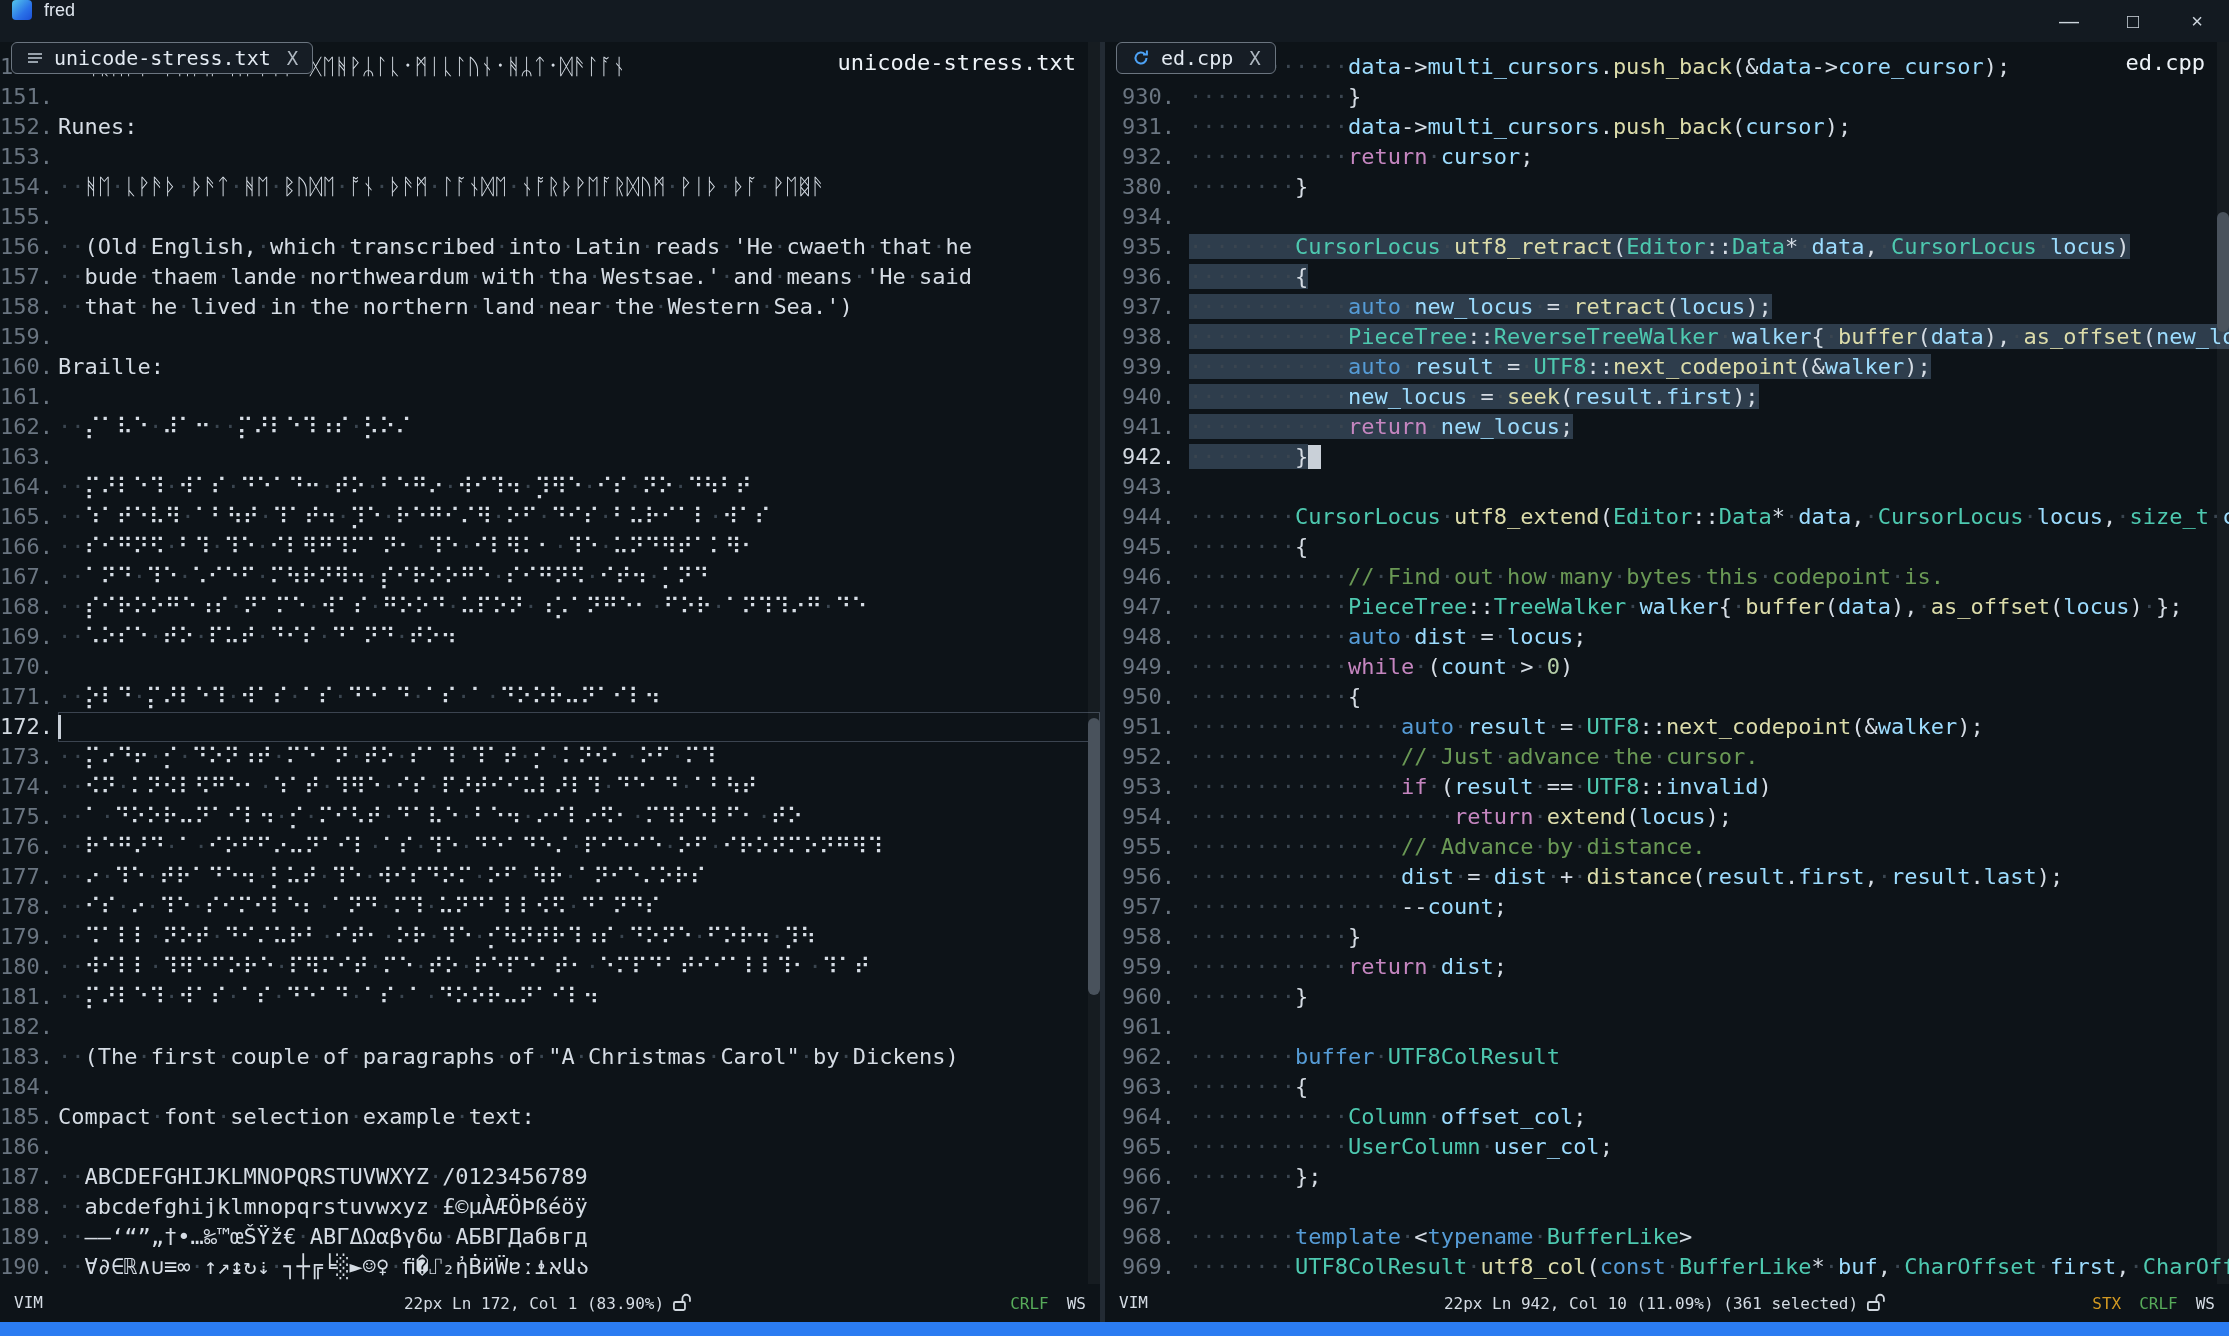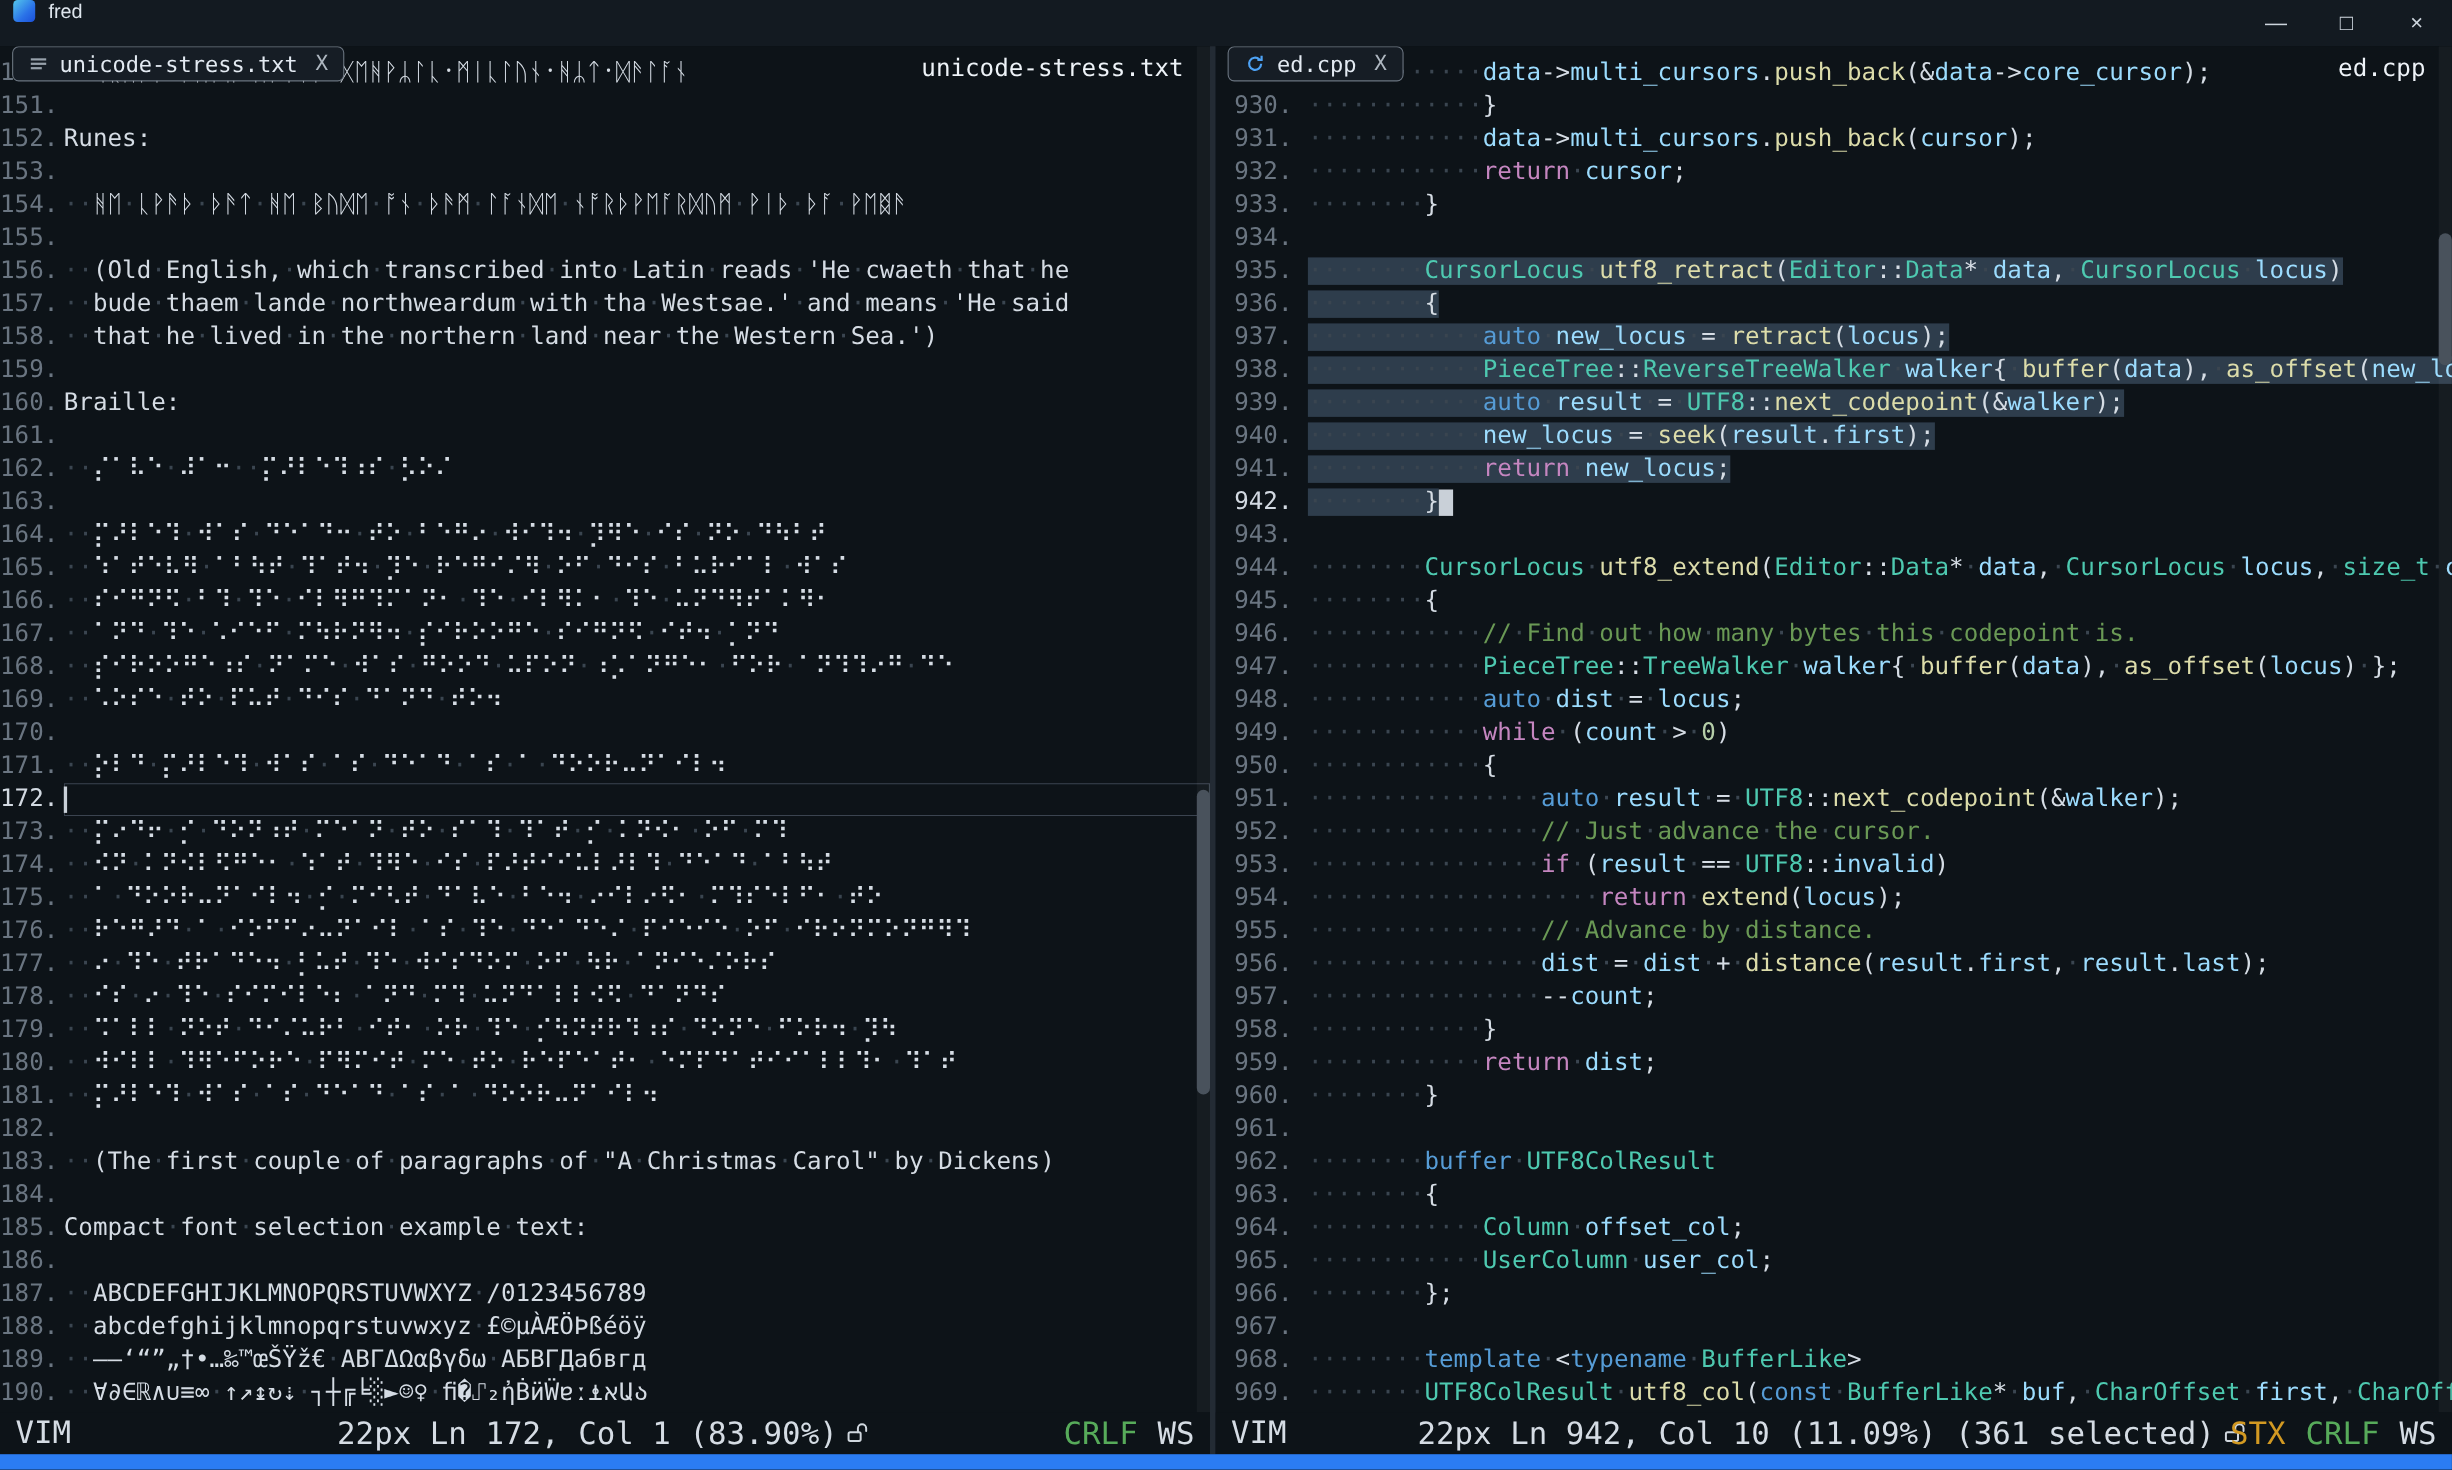--- a/index.html
+++ b/index.html
@@ -58,21 +58,21 @@
   .tabicon { flex:0 0 auto; }
   .overlayname { position:absolute; top:8px; right:24px; z-index:5; color:#eef3f8; font-size:22px; }
 
   
   .vscroll { position:absolute; top:0; right:0; bottom:38px; width:12px; z-index:6;
     background:rgba(255,255,255,0.04); }
   .vscroll .thumb { position:absolute; left:0; width:12px; border-radius:6px; background:#49525c; }
 
   
   .status { position:absolute; left:0; right:0; bottom:0; height:38px; z-index:7;
-    background:var(--bg,#0d1318); font-size:28px; color:var(--text,#d5dce4); }
+    background:var(--bg,#0d1318); font-size:16px; color:var(--text,#d5dce4); }
   .mode { position:absolute; left:14px; top:0; line-height:38px; }
   .statmid { position:absolute; left:50%; transform:translateX(-50%); top:0; height:38px;
     display:flex; align-items:center; gap:8px; white-space:nowrap; }
   .statright { position:absolute; right:14px; top:0; height:38px;
     display:flex; align-items:center; gap:18px; }
   .enc { color:var(--status_yellow,#d29922);margin-left:40px; }
   .eol { color:var(--status_green,#57ab5a); }
   .wsflag { color:var(--text,#d5dce4); }
 
   .accent { position:absolute; left:0; bottom:0; width:2229px; height:14px;
@@ -169,21 +169,21 @@
       </div>
     </div>
   </div>
 
   <div class="pane pane-right">
     <div class="rows">
         <div class="row"><span class="ln">929.</span><span class="code-area"><span class="content"><span class="ws">············</span><span class="tk-v">data</span><span class="tk-p">-&gt;</span><span class="tk-v">multi_cursors</span><span class="tk-p">.</span><span class="tk-f">push_back</span><span class="tk-p">(&amp;</span><span class="tk-v">data</span><span class="tk-p">-&gt;</span><span class="tk-v">core_cursor</span><span class="tk-p">);</span></span></span></div>
         <div class="row"><span class="ln">930.</span><span class="code-area"><span class="content"><span class="ws">············</span><span class="tk-p">}</span></span></span></div>
         <div class="row"><span class="ln">931.</span><span class="code-area"><span class="content"><span class="ws">············</span><span class="tk-v">data</span><span class="tk-p">-&gt;</span><span class="tk-v">multi_cursors</span><span class="tk-p">.</span><span class="tk-f">push_back</span><span class="tk-p">(</span><span class="tk-v">cursor</span><span class="tk-p">);</span></span></span></div>
         <div class="row"><span class="ln">932.</span><span class="code-area"><span class="content"><span class="ws">············</span><span class="tk-c">return</span><span class="ws">·</span><span class="tk-v">cursor</span><span class="tk-p">;</span></span></span></div>
-        <div class="row"><span class="ln">933.</span><span class="code-area"><span class="content"><span class="ws">········</span><span class="tk-p">}</span></span></span></div>
+        <div class="row"><span class="ln">380.</span><span class="code-area"><span class="content"><span class="ws">········</span><span class="tk-p">}</span></span></span></div>
         <div class="row"><span class="ln">934.</span><span class="code-area"><span class="content"></span></span></div>
         <div class="row"><span class="ln">935.</span><span class="code-area"><span class="content sel"><span class="ws">········</span><span class="tk-t">CursorLocus</span><span class="ws">·</span><span class="tk-f">utf8_retract</span><span class="tk-p">(</span><span class="tk-t">Editor</span><span class="tk-p">::</span><span class="tk-t">Data</span><span class="tk-p">*</span><span class="ws">·</span><span class="tk-v">data</span><span class="tk-p">,</span><span class="ws">·</span><span class="tk-t">CursorLocus</span><span class="ws">·</span><span class="tk-v">locus</span><span class="tk-p">)</span></span></span></div>
         <div class="row"><span class="ln">936.</span><span class="code-area"><span class="content sel"><span class="ws">········</span><span class="tk-p">{</span></span></span></div>
         <div class="row"><span class="ln">937.</span><span class="code-area"><span class="content sel"><span class="ws">············</span><span class="tk-k">auto</span><span class="ws">·</span><span class="tk-v">new_locus</span><span class="ws">·</span><span class="tk-p">=</span><span class="ws">·</span><span class="tk-f">retract</span><span class="tk-p">(</span><span class="tk-v">locus</span><span class="tk-p">);</span></span></span></div>
         <div class="row"><span class="ln">938.</span><span class="code-area"><span class="content sel"><span class="ws">············</span><span class="tk-t">PieceTree</span><span class="tk-p">::</span><span class="tk-t">ReverseTreeWalker</span><span class="ws">·</span><span class="tk-v">walker</span><span class="tk-p">{</span><span class="ws">·</span><span class="tk-f">buffer</span><span class="tk-p">(</span><span class="tk-v">data</span><span class="tk-p">),</span><span class="ws">·</span><span class="tk-f">as_offset</span><span class="tk-p">(</span><span class="tk-v">new_locus</span></span></span></div>
         <div class="row"><span class="ln">939.</span><span class="code-area"><span class="content sel"><span class="ws">············</span><span class="tk-k">auto</span><span class="ws">·</span><span class="tk-v">result</span><span class="ws">·</span><span class="tk-p">=</span><span class="ws">·</span><span class="tk-t">UTF8</span><span class="tk-p">::</span><span class="tk-f">next_codepoint</span><span class="tk-p">(&amp;</span><span class="tk-v">walker</span><span class="tk-p">);</span></span></span></div>
         <div class="row"><span class="ln">940.</span><span class="code-area"><span class="content sel"><span class="ws">············</span><span class="tk-v">new_locus</span><span class="ws">·</span><span class="tk-p">=</span><span class="ws">·</span><span class="tk-f">seek</span><span class="tk-p">(</span><span class="tk-v">result</span><span class="tk-p">.</span><span class="tk-v">first</span><span class="tk-p">);</span></span></span></div>
         <div class="row"><span class="ln">941.</span><span class="code-area"><span class="content sel"><span class="ws">············</span><span class="tk-c">return</span><span class="ws">·</span><span class="tk-v">new_locus</span><span class="tk-p">;</span></span></span></div>
         <div class="row"><span class="ln active">942.</span><span class="code-area"><span class="content sel"><span class="ws">········</span><span class="tk-p">}</span></span><span class="cursor-block"></span></span></div>
         <div class="row"><span class="ln">943.</span><span class="code-area"><span class="content"></span></span></div>

